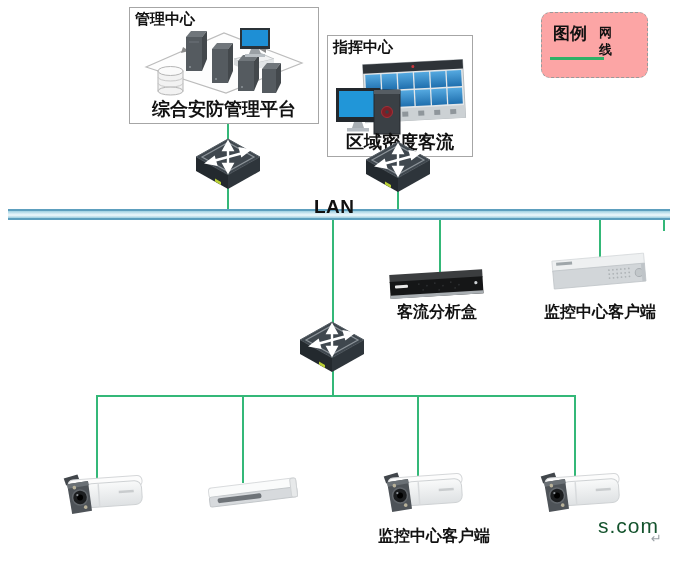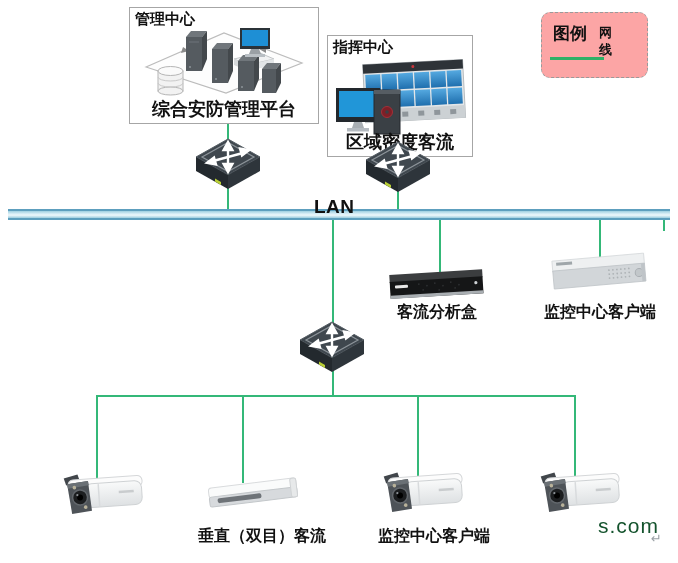--- a/index.html
+++ b/index.html
@@ -293,21 +293,20 @@
     </svg>
   <div class="dev-label" style="left:528px;top:302px;width:144px">监控中心客户端</div>
 
   <svg class="dev" style="left:55px;top:470px" width="92" height="52">
       <use href="#sym-bullet-cam"></use>
     </svg>
 
   <svg class="dev" style="left:203px;top:474px" width="100" height="38">
       <use href="#sym-binocular-cam"></use>
     </svg>
-  <div class="dev-label" style="left:177px;top:526px;width:170px">垂直（双目）客流</div>
 
   <svg class="dev" style="left:375px;top:468px" width="92" height="52">
       <use href="#sym-bullet-cam"></use>
     </svg>
   <div class="dev-label" style="left:364px;top:526px;width:140px">监控中心客户端</div>
 
   <svg class="dev" style="left:532px;top:468px" width="92" height="52">
       <use href="#sym-bullet-cam"></use>
     </svg>
 

